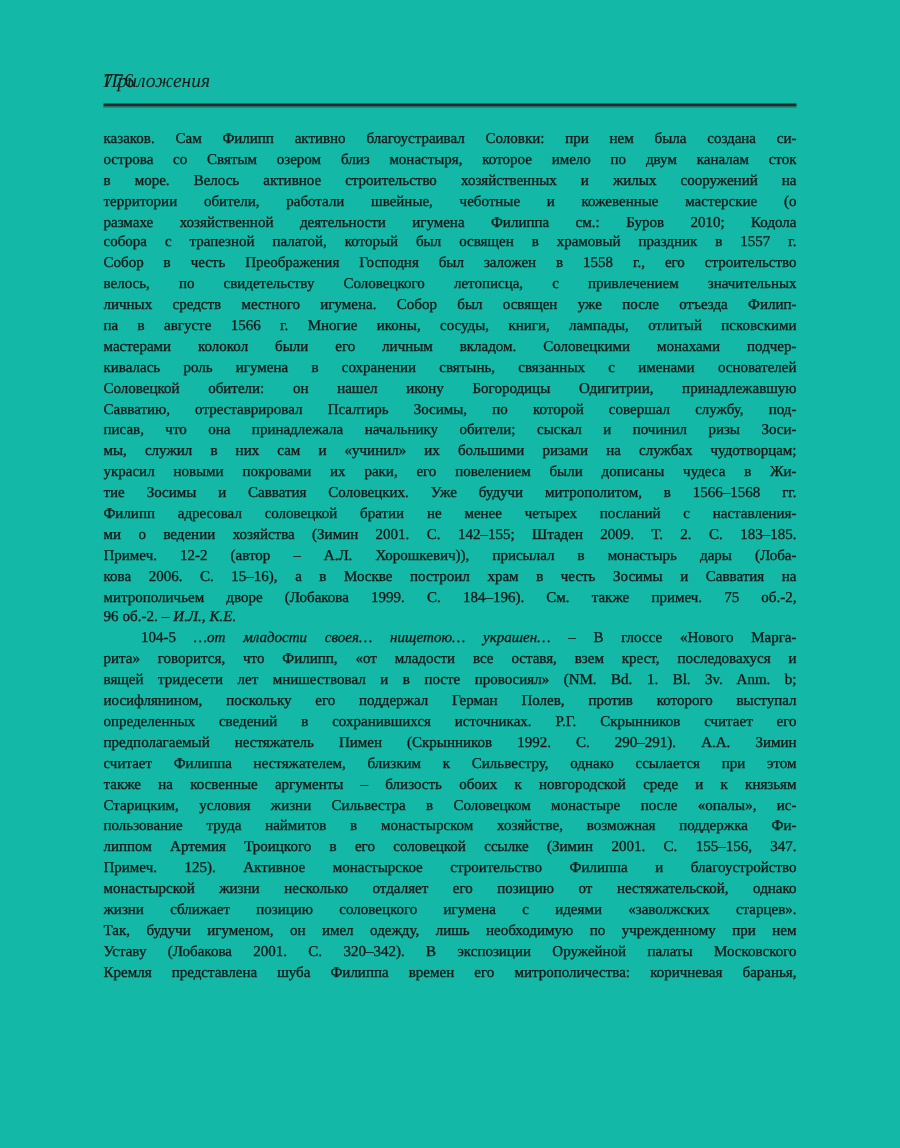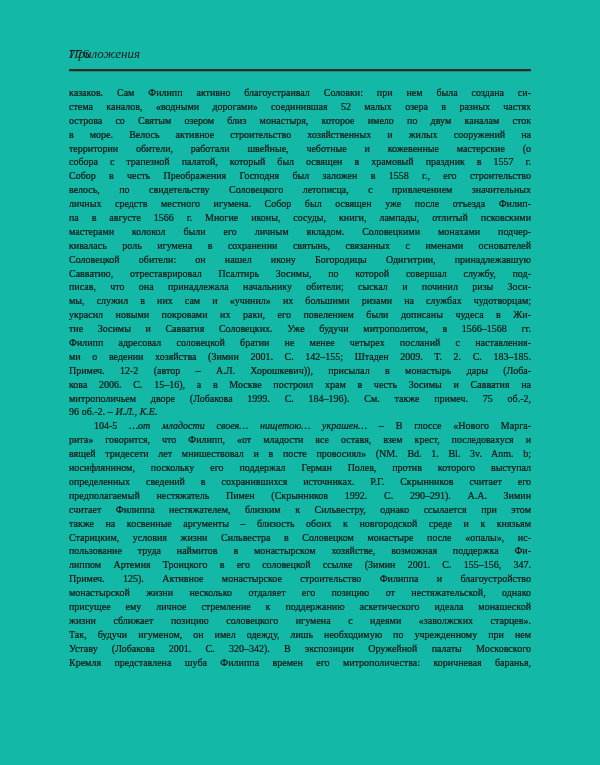--- a/index.html
+++ b/index.html
@@ -77,24 +77,24 @@
 
 <div class="page">
   <div class="content">
     <div class="running-head">
       <span class="page-number">776</span>
       <span class="running-title">Приложения</span>
     </div>
     <div class="header-rule"></div>
     <div class="text-body">
         <div class="line"><span>казаков. Сам Филипп активно благоустраивал Соловки: при нем была создана си-</span></div>
-        <div class="line"><span>стема каналов, «водными дорогами» соединившая 52 малых озера в разных частях</span></div>
         <div class="line"><span>острова со Святым озером близ монастыря, которое имело по двум каналам сток</span></div>
         <div class="line"><span>в море. Велось активное строительство хозяйственных и жилых сооружений на</span></div>
         <div class="line"><span>территории обители, работали швейные, чеботные и кожевенные мастерские (о</span></div>
+        <div class="line"><span>размахе хозяйственной деятельности игумена Филиппа см.: Буров 2010; Кодола</span></div>
         <div class="line"><span>собора с трапезной палатой, который был освящен в храмовый праздник в 1557 г.</span></div>
         <div class="line"><span>Собор в честь Преображения Господня был заложен в 1558 г., его строительство</span></div>
         <div class="line"><span>велось, по свидетельству Соловецкого летописца, с привлечением значительных</span></div>
         <div class="line"><span>личных средств местного игумена. Собор был освящен уже после отъезда Филип-</span></div>
         <div class="line"><span>па в августе 1566 г. Многие иконы, сосуды, книги, лампады, отлитый псковскими</span></div>
         <div class="line"><span>мастерами колокол были его личным вкладом. Соловецкими монахами подчер-</span></div>
         <div class="line"><span>кивалась роль игумена в сохранении святынь, связанных с именами основателей</span></div>
         <div class="line"><span>Соловецкой обители: он нашел икону Богородицы Одигитрии, принадлежавшую</span></div>
         <div class="line"><span>Савватию, отреставрировал Псалтирь Зосимы, по которой совершал службу, под-</span></div>
         <div class="line"><span>писав, что она принадлежала начальнику обители; сыскал и починил ризы Зоси-</span></div>
@@ -113,20 +113,19 @@
         <div class="line"><span>иосифлянином, поскольку его поддержал Герман Полев, против которого выступал</span></div>
         <div class="line"><span>определенных сведений в сохранившихся источниках. Р.Г. Скрынников считает его</span></div>
         <div class="line"><span>предполагаемый нестяжатель Пимен (Скрынников 1992. С. 290–291). А.А. Зимин</span></div>
         <div class="line"><span>считает Филиппа нестяжателем, близким к Сильвестру, однако ссылается при этом</span></div>
         <div class="line"><span>также на косвенные аргументы – близость обоих к новгородской среде и к князьям</span></div>
         <div class="line"><span>Старицким, условия жизни Сильвестра в Соловецком монастыре после «опалы», ис-</span></div>
         <div class="line"><span>пользование труда наймитов в монастырском хозяйстве, возможная поддержка Фи-</span></div>
         <div class="line"><span>липпом Артемия Троицкого в его соловецкой ссылке (Зимин 2001. С. 155–156, 347.</span></div>
         <div class="line"><span>Примеч. 125). Активное монастырское строительство Филиппа и благоустройство</span></div>
         <div class="line"><span>монастырской жизни несколько отдаляет его позицию от нестяжательской, однако</span></div>
-        <div class="line"><span>присущее ему личное стремление к поддержанию аскетического идеала монашеской</span></div>
         <div class="line"><span>жизни сближает позицию соловецкого игумена с идеями «заволжских старцев».</span></div>
         <div class="line"><span>Так, будучи игуменом, он имел одежду, лишь необходимую по учрежденному при нем</span></div>
         <div class="line"><span>Уставу (Лобакова 2001. С. 320–342). В экспозиции Оружейной палаты Московского</span></div>
         <div class="line"><span>Кремля представлена шуба Филиппа времен его митрополичества: коричневая баранья,</span></div>
       </div>
   </div>
 </div>
 
 </body></html>

